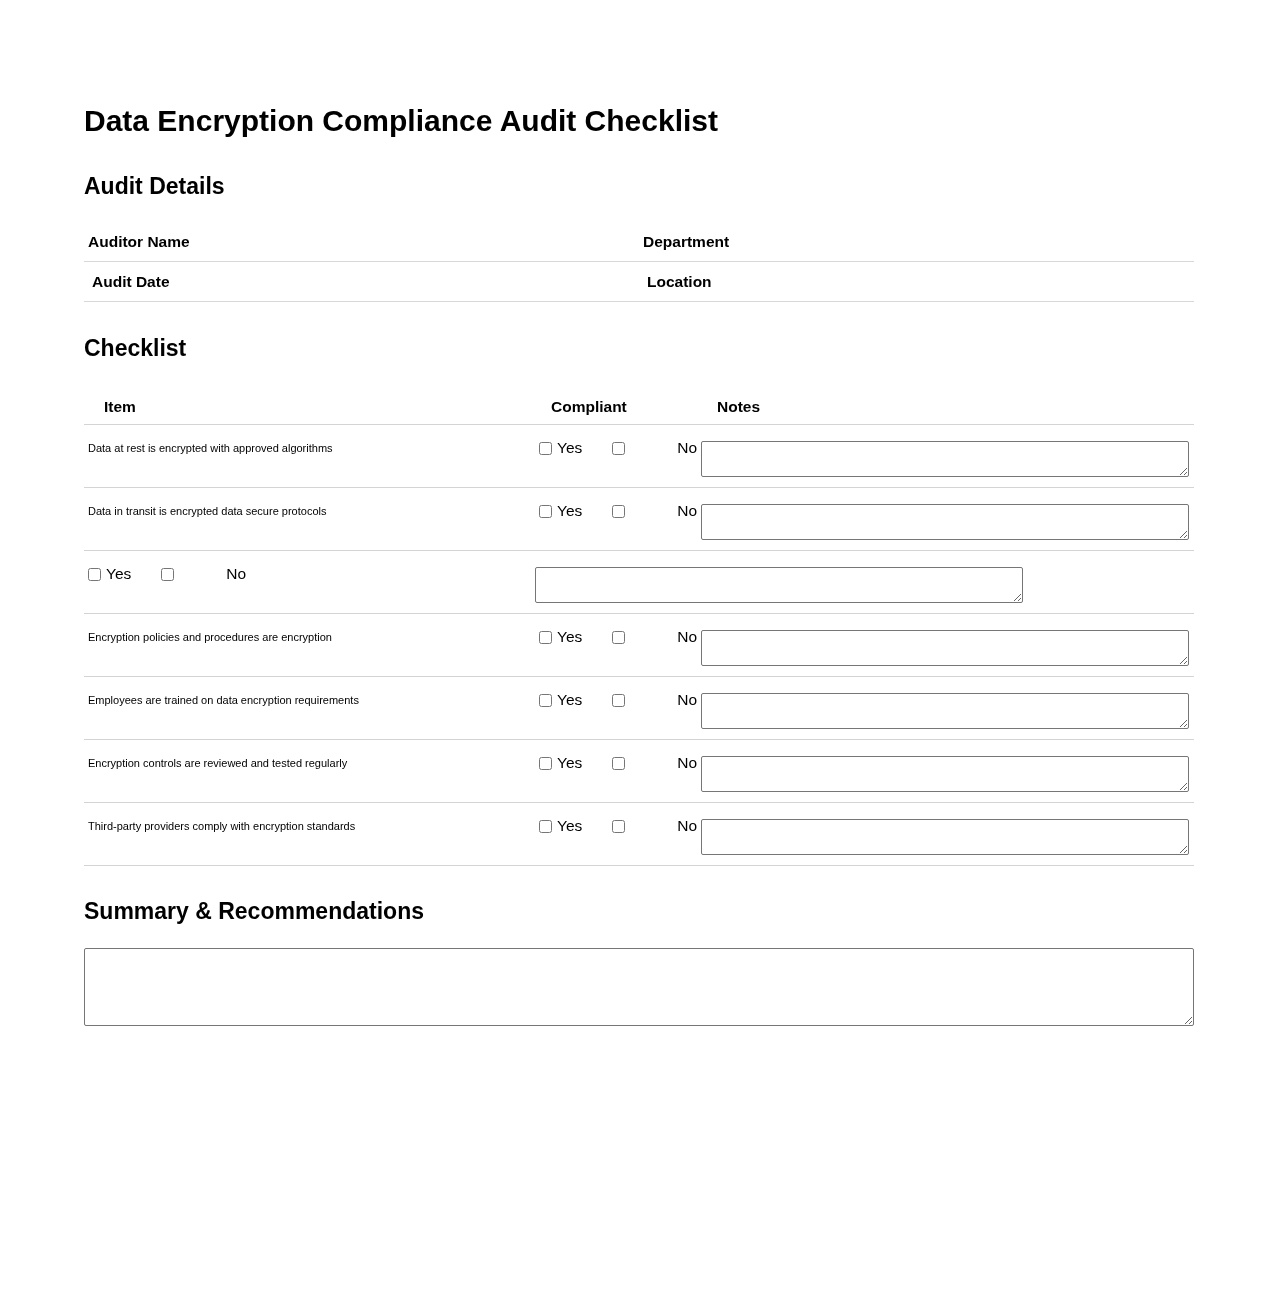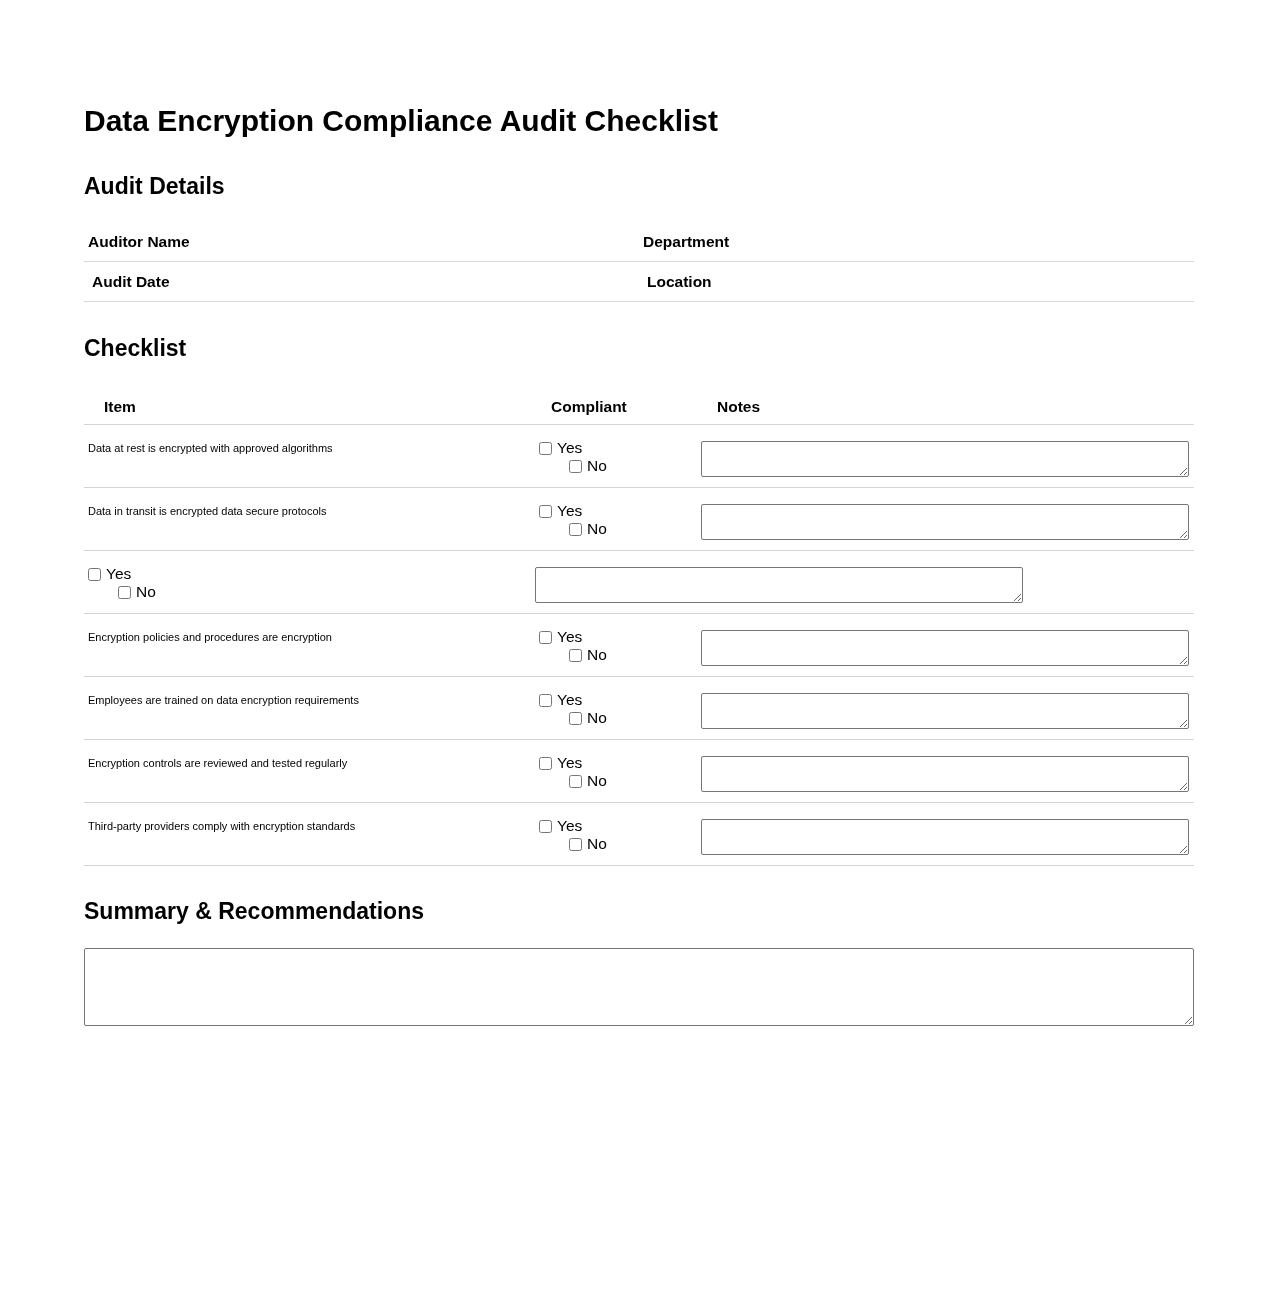--- a/index.html
+++ b/index.html
@@ -71,29 +71,28 @@
   }
   .cell-item {
     font-size: 11px;
     line-height: 18px;
     padding: 14px 10px 0 4px;
   }
   .cell-compliant {
     padding: 14px 0 0 4px;
     display: flex;
     align-items: flex-start;
-    flex-direction: column;
   }
   .choice {
     display: inline-flex;
     align-items: center;
     font-size: 15.5px;
     line-height: 18px;
   }
-  .choice + .choice { margin-left: 30px; }
+  .choice + .choice { margin-left: 30px; gap: 47px; }
   .choice input[type="checkbox"] {
     width: 13px;
     height: 13px;
     margin: 0 5px 0 0;
   }
   .cell-notes { padding: 16px 0 0 0; }
   textarea.notes-input {
     box-sizing: border-box;
     width: 488px;
     height: 36px;

